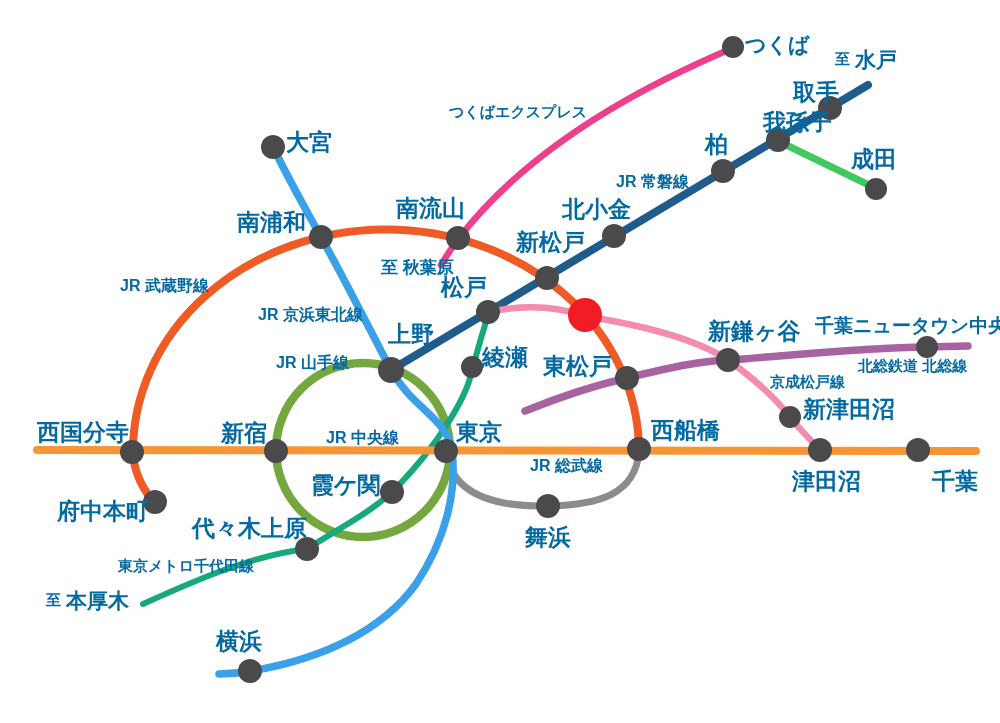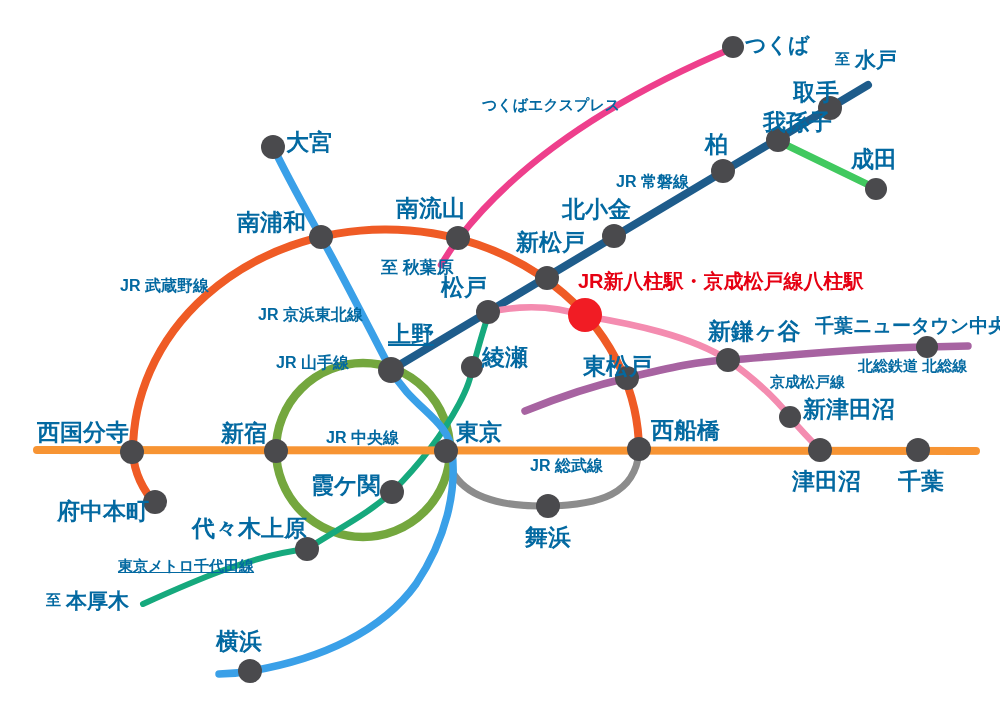--- a/index.html
+++ b/index.html
@@ -94,56 +94,55 @@
 
   <div class="lbl st" style="left:286px;top:131px;">大宮</div>
   <div class="lbl st" style="left:237px;top:211px;">南浦和</div>
   <div class="lbl st" style="left:37px;top:421px;">西国分寺</div>
   <div class="lbl st" style="left:57px;top:500px;">府中本町</div>
   <div class="lbl st" style="left:221px;top:422px;">新宿</div>
   <div class="lbl st" style="left:311px;top:474px;">霞ケ関</div>
   <div class="lbl st" style="left:192px;top:517px;">代々木上原</div>
   <div class="lbl st" style="left:216px;top:630px;">横浜</div>
   <div class="lbl st" style="left:456px;top:421px;">東京</div>
-  <div class="lbl st" style="left:388px;top:323px;text-decoration:underline;">上野</div>
+  <div class="lbl st" style="left:388px;top:323px;">上野</div>
   <div class="lbl st" style="left:482px;top:346px;">綾瀬</div>
   <div class="lbl st" style="left:441px;top:276px;">松戸</div>
   <div class="lbl st" style="left:396px;top:197px;">南流山</div>
   <div class="lbl st" style="left:516px;top:231px;">新松戸</div>
   <div class="lbl st" style="left:562px;top:198px;">北小金</div>
   <div class="lbl st" style="left:705px;top:133px;">柏</div>
   <div class="lbl st" style="left:763px;top:111px;">我孫子</div>
   <div class="lbl st" style="left:793px;top:81px;">取手</div>
   <div class="lbl st" style="left:745px;top:34px;font-size:21px;">つくば</div>
   <div class="lbl st" style="left:851px;top:148px;">成田</div>
   <div class="lbl st" style="left:525px;top:526px;">舞浜</div>
   <div class="lbl st" style="left:651px;top:419px;">西船橋</div>
-  <div class="lbl st" style="left:543px;top:355px;margin-left:40px;">東松戸</div>
+  <div class="lbl st" style="left:543px;top:355px;">東松戸</div>
   <div class="lbl st" style="left:708px;top:320px;">新鎌ヶ谷</div>
   <div class="lbl st-sm" style="left:815px;top:316px;">千葉ニュータウン中央駅</div>
   <div class="lbl st" style="left:803px;top:398px;">新津田沼</div>
   <div class="lbl st" style="left:785px;top:470px;margin-left:7px;">津田沼</div>
-  <div class="lbl st" style="left:898px;top:470px;">千葉</div>
+  <div class="lbl st" style="left:932px;top:470px;">千葉</div>
 
   <div class="lbl line-lbl" style="left:120px;top:278px;">JR 武蔵野線</div>
   <div class="lbl line-lbl" style="left:258px;top:307px;">JR 京浜東北線</div>
   <div class="lbl line-lbl" style="left:252px;top:355px;margin-left:24px;">JR 山手線</div>
   <div class="lbl line-lbl" style="left:326px;top:430px;">JR 中央線</div>
   <div class="lbl line-lbl" style="left:530px;top:458px;">JR 総武線</div>
   <div class="lbl line-lbl" style="left:616px;top:174px;">JR 常磐線</div>
-  <div class="lbl line-lbl-sm" style="left:449px;top:97px;margin-left:33px;">つくばエクスプレス</div>
-  <div class="lbl line-lbl-sm" style="left:118px;top:558px;text-decoration:underline;">東京メトロ千代田線</div>
+  <div class="lbl line-lbl-sm" style="left:449px;top:104px;">つくばエクスプレス</div>
+  <div class="lbl line-lbl-sm" style="left:118px;top:558px;">東京メトロ千代田線</div>
   <div class="lbl line-lbl-sm" style="left:770px;top:374px;">京成松戸線</div>
   <div class="lbl line-lbl-sm" style="left:858px;top:358px;">北総鉄道 北総線</div>
 
   <div class="lbl" style="left:835px;top:49px;">
     <span class="to-prefix">至</span><span class="to-name">水戸</span>
   </div>
   <div class="lbl tiny" style="left:381px;top:259px;">
     <span>至</span> <span>秋葉原</span>
   </div>
   <div class="lbl" style="left:46px;top:590px;">
     <span class="to-prefix">至</span><span class="to-name">本厚木</span>
   </div>
 
-  <div class="lbl highlight-label" style="left:578px;top:271px;">JR新八柱駅・京成松戸線八柱駅</div>
 
 </div>
 
 </body></html>

